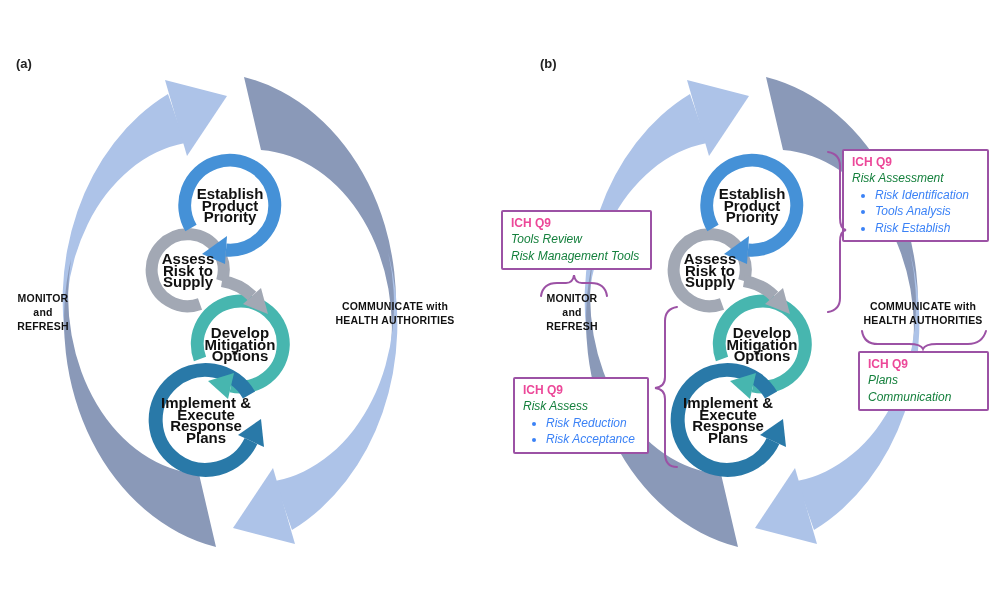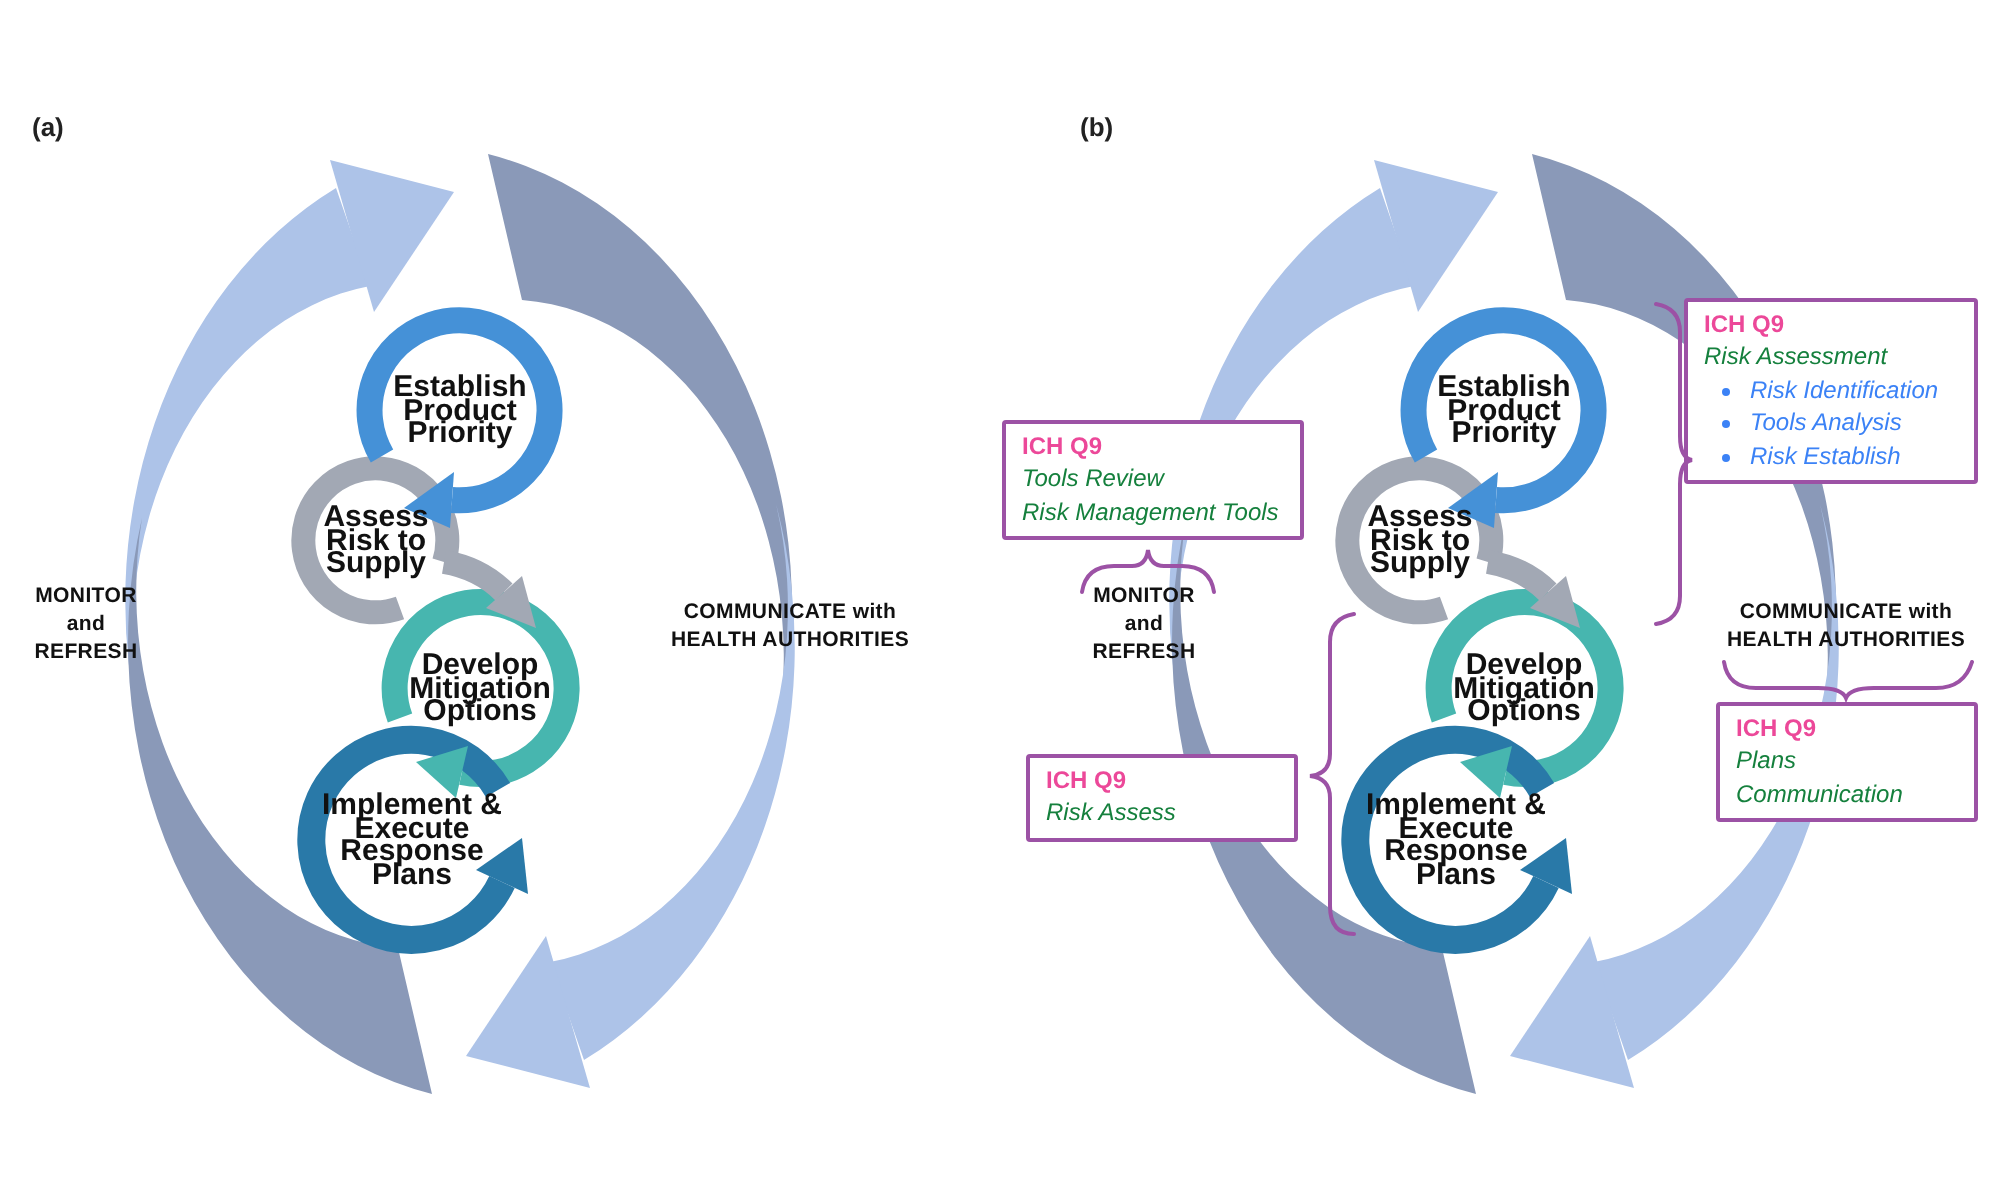--- a/index.html
+++ b/index.html
@@ -160,20 +160,24 @@
       <li>Risk Establish</li>
     </ul>
   </div>
   <svg class="brace" style="left:822px;top:150px" width="26" height="164">
     <path d="M6,2 Q18,4 18,16 L18,68 Q18,79 24,80 Q18,81 18,92 L18,148 Q18,160 6,162"></path>
   </svg>
 
   <div class="qbox" style="left:513px;top:377px;width:136px">
     <div class="qbox-h">ICH Q9</div>
     <div class="qbox-i">Risk Assess</div>
+    <ul>
+      <li>Risk Reduction</li>
+      <li>Risk Acceptance</li>
+    </ul>
   </div>
   <svg class="brace" style="left:650px;top:305px" width="30" height="164">
     <path d="M27,2 Q15,4 15,16 L15,72 Q15,82 5,83 Q15,84 15,94 L15,148 Q15,162 27,162"></path>
   </svg>
 
   <div class="qbox" style="left:858px;top:351px;width:131px">
     <div class="qbox-h">ICH Q9</div>
     <div class="qbox-i">Plans Communication</div>
   </div>
   <svg class="brace" style="left:860px;top:329px" width="128" height="22">

